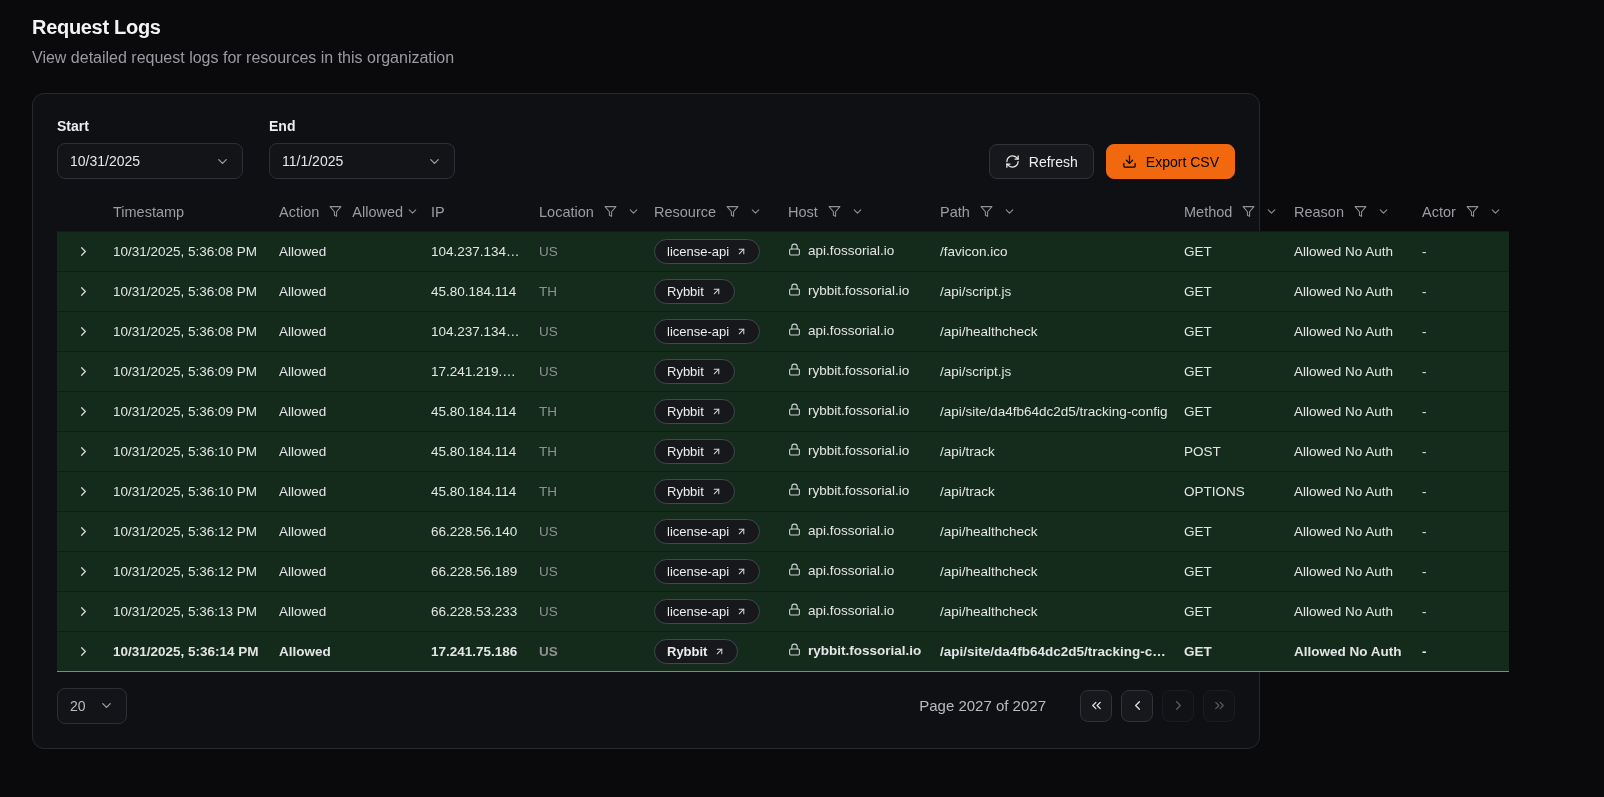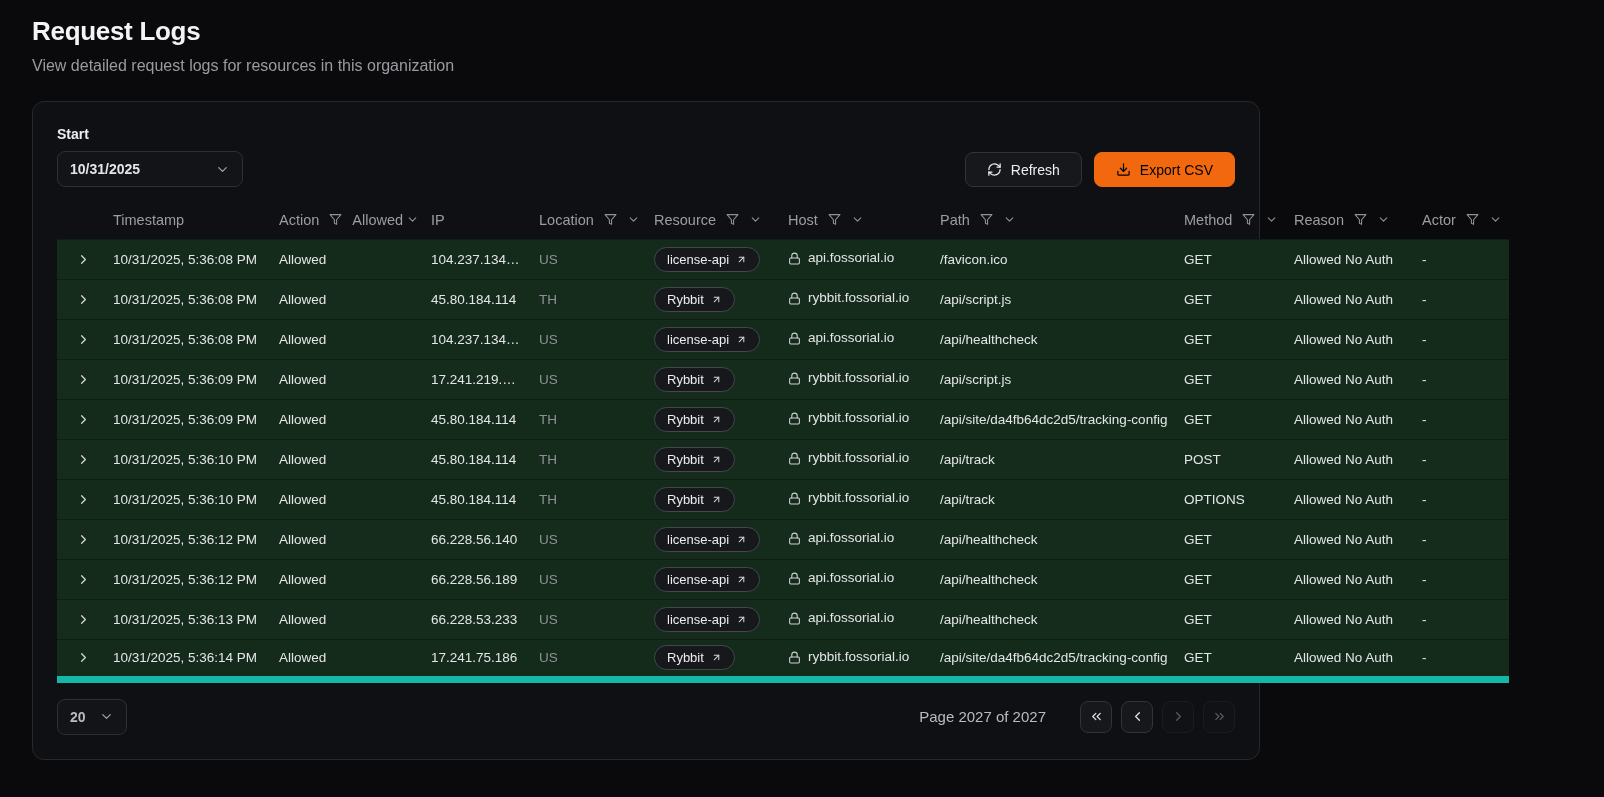--- a/index.html
+++ b/index.html
@@ -4,49 +4,49 @@
 <style>
   * { margin:0; padding:0; box-sizing:border-box; }
   html,body { width:1604px; height:797px; }
   body {
     background:#0a0a0c;
     color:#e8e9eb;
     font-family:"Liberation Sans", sans-serif;
     overflow:hidden;
   }
   .page { padding:16px 32px 0 32px; }
-  .page-title { font-size:26px; font-weight:700; letter-spacing:-0.3px; color:#f4f4f5; }
+  .page-title { font-size:20px; font-weight:700; letter-spacing:-0.3px; color:#f4f4f5; }
   .page-subtitle { margin-top:10px; font-size:16px; color:#9a9ba2; }
 
   .card {
     margin-top:26px;
     width:1228px;
     background:#0f1013;
     border:1px solid #26282e;
     border-radius:12px;
     padding:24px;
   }
 
   
   .toolbar { display:flex; align-items:flex-end; justify-content:space-between; }
   .dates { display:flex; gap:26px; }
   .field-label { display:block; font-size:14px; font-weight:600; color:#ededef; margin-bottom:9px; }
   .select {
     display:flex; align-items:center; justify-content:space-between; gap:18px;
     height:36px; min-width:186px; padding:0 12px;
     background:#131418; border:1px solid #2c2f36; border-radius:8px;
-    font-size:14px; color:#e4e5e8; cursor:pointer;font-weight:bold;
+    font-size:14px; color:#e4e5e8; cursor:pointer;
   }
   .select.small { min-width:70px; gap:8px; color:#b9bbc1;align-items:center; }
   .chev { color:#9fa1a8; }
 
   .actions { display:flex; gap:12px; }
   .btn {
     display:inline-flex; align-items:center; gap:9px;
-    height:35px; padding:0 21px; border-radius:8px;
+    height:35px; padding:0 15px; border-radius:8px;
     font-family:"Liberation Sans", sans-serif; font-size:14px; cursor:pointer;
   }
   .btn-secondary { background:#17181c; border:1px solid #30333a; color:#eeeef0; }
   .btn-primary { background:#f2680f; border:1px solid #f2680f; color:#000000; font-weight:500; }
 
   
   table { width:100%; margin-top:14px; border-collapse:collapse; table-layout:fixed; }
   thead th {
     height:38px; padding:0 8px; text-align:left; vertical-align:middle;
     font-size:14.5px; font-weight:400; color:#9b9da3; white-space:nowrap;
@@ -55,39 +55,39 @@
   .filter-dd { display:inline-flex; align-items:center; gap:3px; cursor:pointer; }
   .head-ico { color:#8f9197; cursor:pointer; }
 
   tbody tr {
     height:40px;
     background:#142a1b;
     border-top:1px solid #0d1e12;
     cursor:pointer;
   }
   tbody tr:nth-child(even) { background:#152c1d; }
-  tbody tr:last-child { border-bottom:7px solid #14b8a6; }
+  tbody tr:last-child { border-bottom:1px solid #14b8a6;font-weight:bold; }
   tbody td {
     padding:0 8px; font-size:13.5px; color:#e4e5e8; vertical-align:middle;
     white-space:nowrap; overflow:hidden; text-overflow:ellipsis;
   }
   td.muted { color:#8f9197; }
   .td-expand { overflow:visible; }
   .expand-btn {
     background:none; border:none; color:#d6d7da; cursor:pointer;
     display:flex; align-items:center; justify-content:center; width:24px; height:24px; margin-left:6px;
   }
   .badge {
     display:inline-flex; align-items:center; gap:7px;
     max-width:100%;
     background:#17181b; border:1px solid #43464d; border-radius:999px;
     padding:4px 12px; font-size:13px; color:#ededef; cursor:pointer;
   }
   .badge .ico { color:#d6d7da; }
-  .host-wrap { display:inline-flex; align-items:flex-end; gap:7px; max-width:100%; }
+  .host-wrap { display:inline-flex; align-items:flex-start; gap:7px; max-width:100%; }
   .host-wrap .ico { color:#cfd0d4; flex-shrink:0; }
 
   
   .table-footer { display:flex; align-items:center; margin-top:16px; }
   .footer-right { display:flex; align-items:center; gap:34px; margin-left:auto; }
   .page-info { font-size:15px; color:#b9bbc1; }
   .pager { display:flex; gap:9px; }
   .pager-btn {
     width:32px; height:32px; border-radius:8px;
     background:#17181c; border:1px solid #30333a; color:#e2e3e6;
@@ -105,20 +105,31 @@
   <p class="page-subtitle">View detailed request logs for resources in this organization</p>
 
   <div class="card">
 
     <div class="toolbar">
       <div class="dates">
         <div class="field">
           <span class="field-label">Start</span>
           <div class="select">
             <span>10/31/2025</span>
+            <span class="chev">
+              <svg width="15" height="15" viewBox="0 0 24 24" fill="none" stroke="currentColor" stroke-width="2" stroke-linecap="round" stroke-linejoin="round">
+                  <path d="m6 9 6 6 6-6"></path>
+                </svg>
+            </span>
+          </div>
+        </div>
+        <div class="field">
+          <span class="field-label">End</span>
+          <div class="select">
+            <span>11/1/2025</span>
             <span class="chev">
               <svg width="15" height="15" viewBox="0 0 24 24" fill="none" stroke="currentColor" stroke-width="2" stroke-linecap="round" stroke-linejoin="round">
                   <path d="m6 9 6 6 6-6"></path>
                 </svg>
             </span>
           </div>
         </div>
       </div>
 
       <div class="actions">

